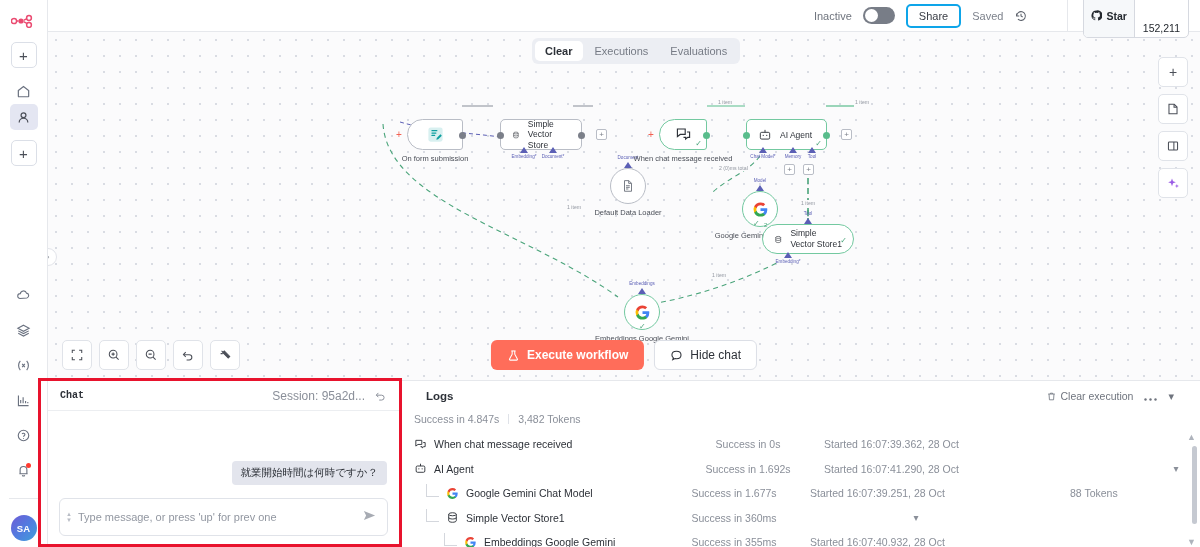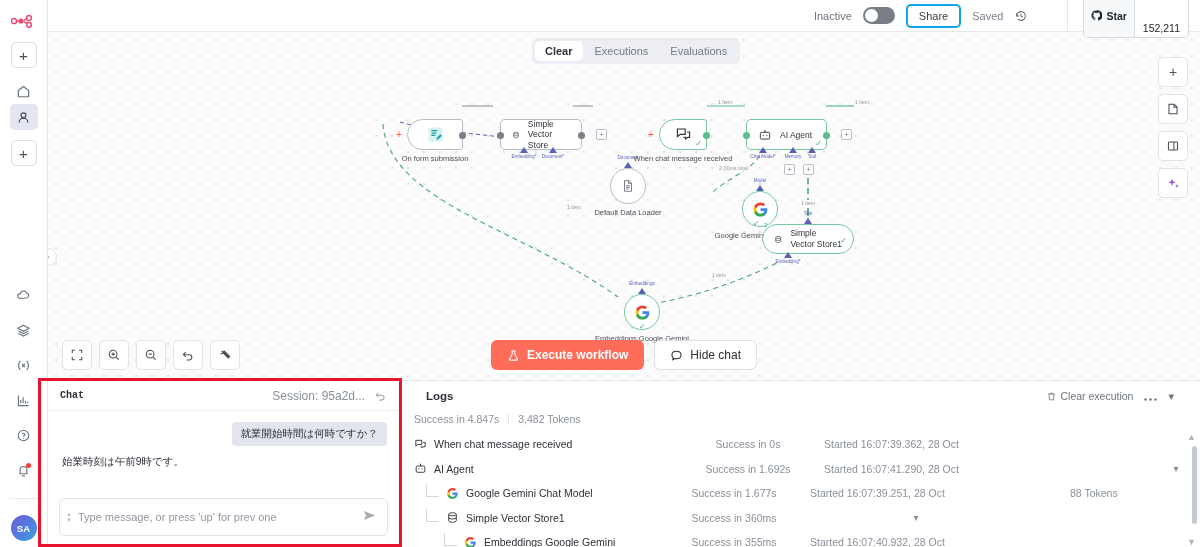--- a/index.html
+++ b/index.html
@@ -178,21 +178,21 @@
   .chat-head {
     height: 30px; display: flex; align-items: center; padding: 0 12px;
     border-bottom: 1px solid #eceef1; flex: none;
   }
   .chat-title { font-size: 10px; color: #2d3138; font-weight: 600; font-family: Liberation Mono, monospace; }
   .chat-head-right { margin-left: auto; display: flex; align-items: center; gap: 9px; }
   .session { font-size: 12px; color: #8a8f99; }
   .chat-body { flex: 1; padding: 11px 12px 0; display: flex; flex-direction: column; gap: 9px; overflow: hidden; }
   .msg-user {
     align-self: flex-end; background: #e3e5ed; color: #2d3138;
-    border-radius: 4px; padding: 5px 9px; font-size: 10.5px; max-width: 270px;
+    border-radius: 4px; padding: 5px 9px; font-size: 10.5px; max-width: 270px; margin-top: 39px;
   }
   .msg-bot { align-self: flex-start; color: #2d3138; font-size: 10.5px; padding: 0 2px; }
   .chat-input-wrap { padding: 8px 11px 11px; flex: none; }
   .chat-input {
     border: 1px solid #e0e3e9; border-radius: 6px; height: 38px;
     display: flex; align-items: center; padding: 0 10px 0 6px; gap: 6px; background: #fff;
   }
   .spin { display: flex; flex-direction: column; color: #b9bdc6; font-size: 6px; line-height: 6px; }
   .chat-ph { flex: 1; font-size: 11px; color: #9297a1; }
   .send-ico { color: #8a8f99; font-size: 14px; }

